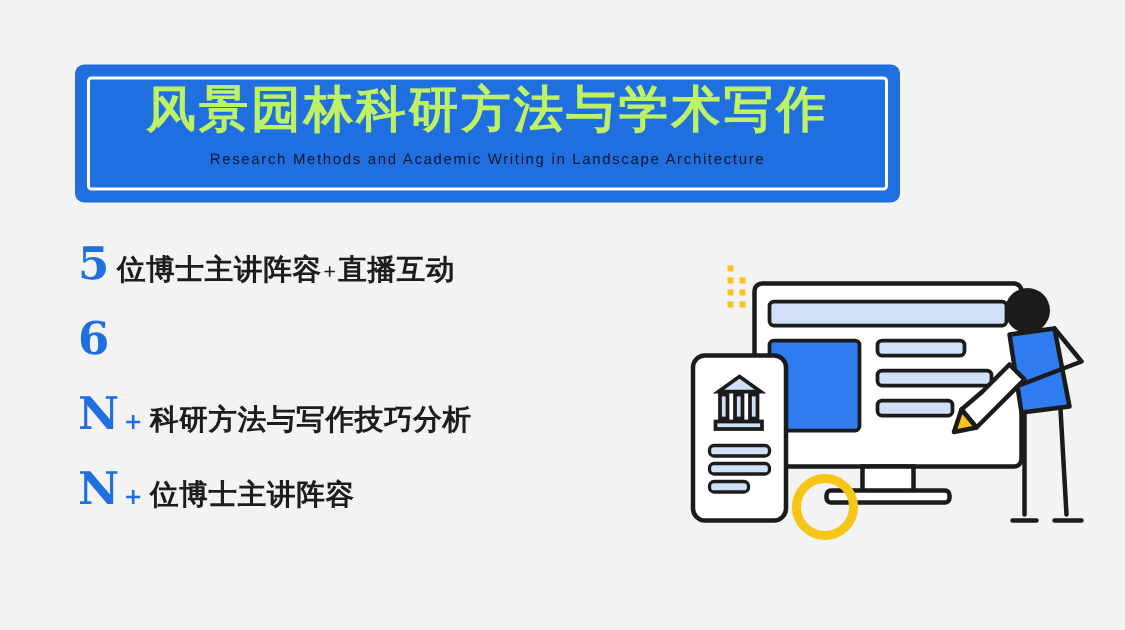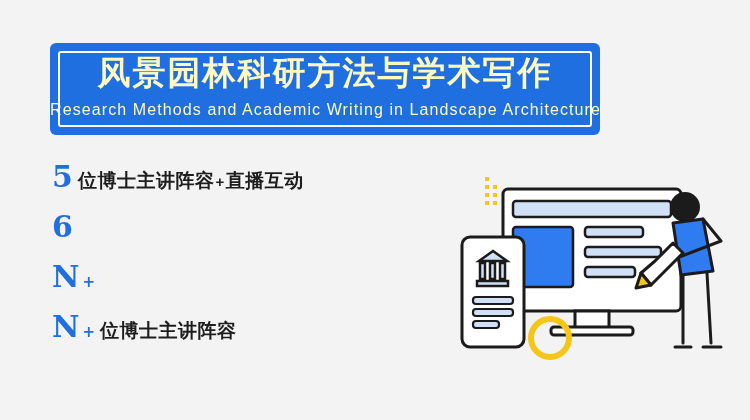--- a/index.html
+++ b/index.html
@@ -42,37 +42,37 @@
     border: 2px solid #ffffff;
     border-radius: 3px;
     box-sizing: border-box;
   }
   .banner-cn {
     position: absolute;
     left: 0;
     right: 0;
     top: 10px;
     text-align: center;
-    color: #fef9c3;
+    color: #bef264;
     font-family: "DejaVu Sans", "Liberation Sans", sans-serif;
     font-size: 33px;
     font-weight: bold;
     letter-spacing: 2px;
     line-height: 40px;
     white-space: nowrap;
   }
   .banner-en {
     position: absolute;
     left: 0;
     right: 0;
     top: 58px;
     text-align: center;
-    color: #fef9c3;
+    color: #0f172a;
     font-family: "Liberation Sans", sans-serif;
-    font-size: 16px;
+    font-size: 10px;
     letter-spacing: 1.1px;
     white-space: nowrap;
   }
 
   
   .bullets {
     position: absolute;
     left: 52px;
     top: 160px;
     width: 420px;
@@ -93,21 +93,21 @@
   .bullet .plus {
     color: #1f6fe0;
     font-family: "DejaVu Sans", sans-serif;
     font-size: 15px;
     font-weight: bold;
     padding-left: 3px;
     padding-right: 1px;
   }
   .bullet .txt {
     color: #1d1d1d;
-    font-family: Liberation Sans, sans-serif;
+    font-family: Liberation Serif, serif;
     font-size: 19px;
     font-weight: bold;
     letter-spacing: 0.5px;
     padding-left: 4px;
     white-space: nowrap;
   }
   .bullet .txt .mid-plus {
     color: #1d1d1d;
     font-size: 15px;
     padding: 0 1px;
@@ -141,20 +141,21 @@
       <span class="txt"><span>位博士主讲阵容</span><span class="mid-plus">+</span><span>直播互动</span></span>
     </div>
 
     <div class="bullet">
       <span class="num">6</span>
     </div>
 
     <div class="bullet">
       <span class="num">N</span>
       <span class="plus">+</span>
+      <span class="txt">科研方法与写作技巧分析</span>
     </div>
 
     <div class="bullet">
       <span class="num">N</span>
       <span class="plus">+</span>
       <span class="txt">位博士主讲阵容</span>
     </div>
 
   </div>
 

